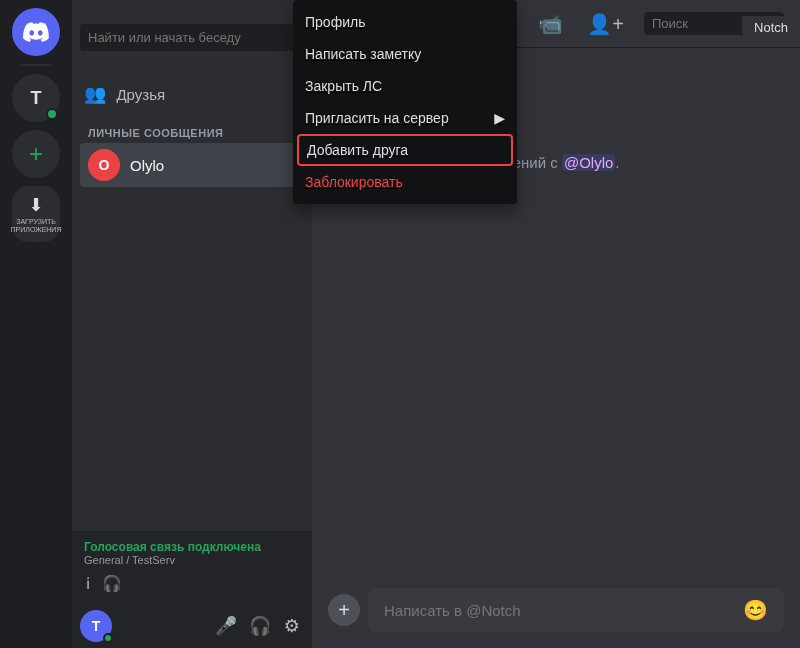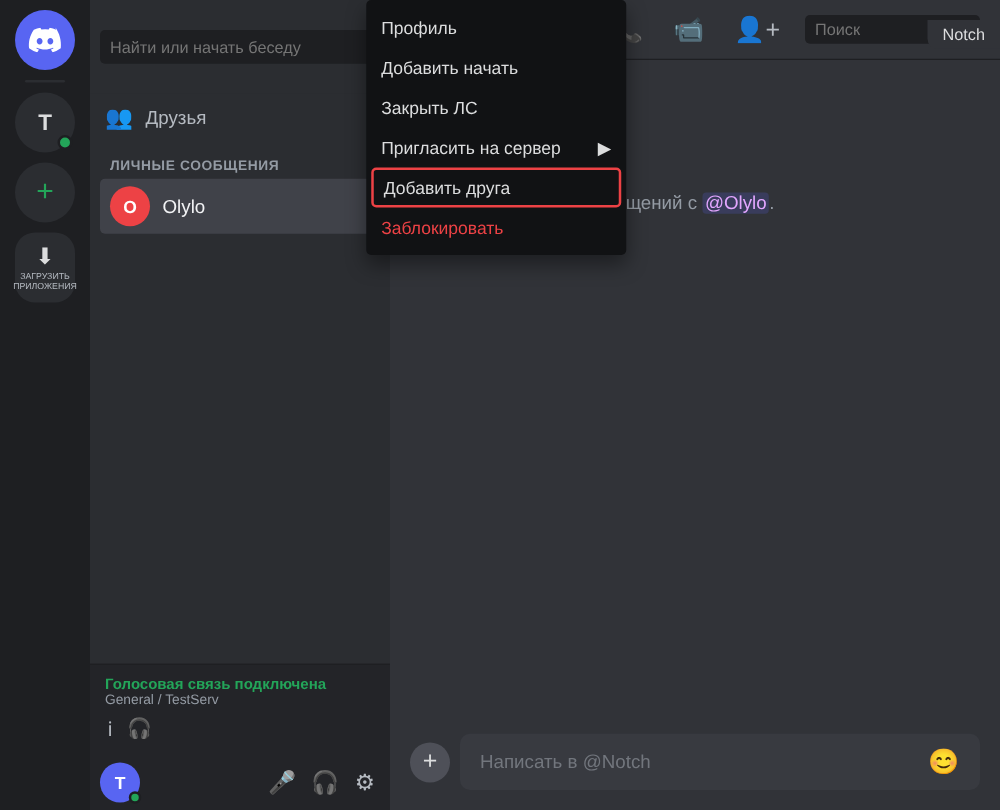--- a/index.html
+++ b/index.html
@@ -356,26 +356,27 @@
     .context-menu-overlay {
       position: fixed;
       top: 0; left: 0; right: 0; bottom: 0;
       z-index: 1000;
     }
 
     .context-menu {
       position: absolute;
       top: 0;
       left: 293px;
-      width: 208px;
+      width: 224px;
       background: #111214;
       border-radius: 4px;
       padding: 6px 0;
       box-shadow: 0 8px 16px rgba(0,0,0,0.4);
       z-index: 1001;
+      text-decoration: underline;
     }
 
     .context-menu-item {
       padding: 8px 12px;
       color: #dcddde;
       font-size: 14px;
       cursor: pointer;
       display: flex;
       align-items: center;
       justify-content: space-between;
@@ -536,21 +537,21 @@
     </div>
   </div>
 </div>
 
 <div class="context-menu-overlay">
   <div class="context-menu" style="top: 0; left: 293px;">
     <div class="context-menu-item">
       <span>Профиль</span>
     </div>
     <div class="context-menu-item">
-      <span>Добавить начать</span>
+      <span>Написать заметку</span>
     </div>
     <div class="context-menu-item">
       <span>Закрыть ЛС</span>
     </div>
     <div class="context-menu-item">
       <span>Пригласить на сервер</span>
       <span>▶</span>
     </div>
     <div class="context-menu-item highlighted">
       <span>Добавить друга</span>

